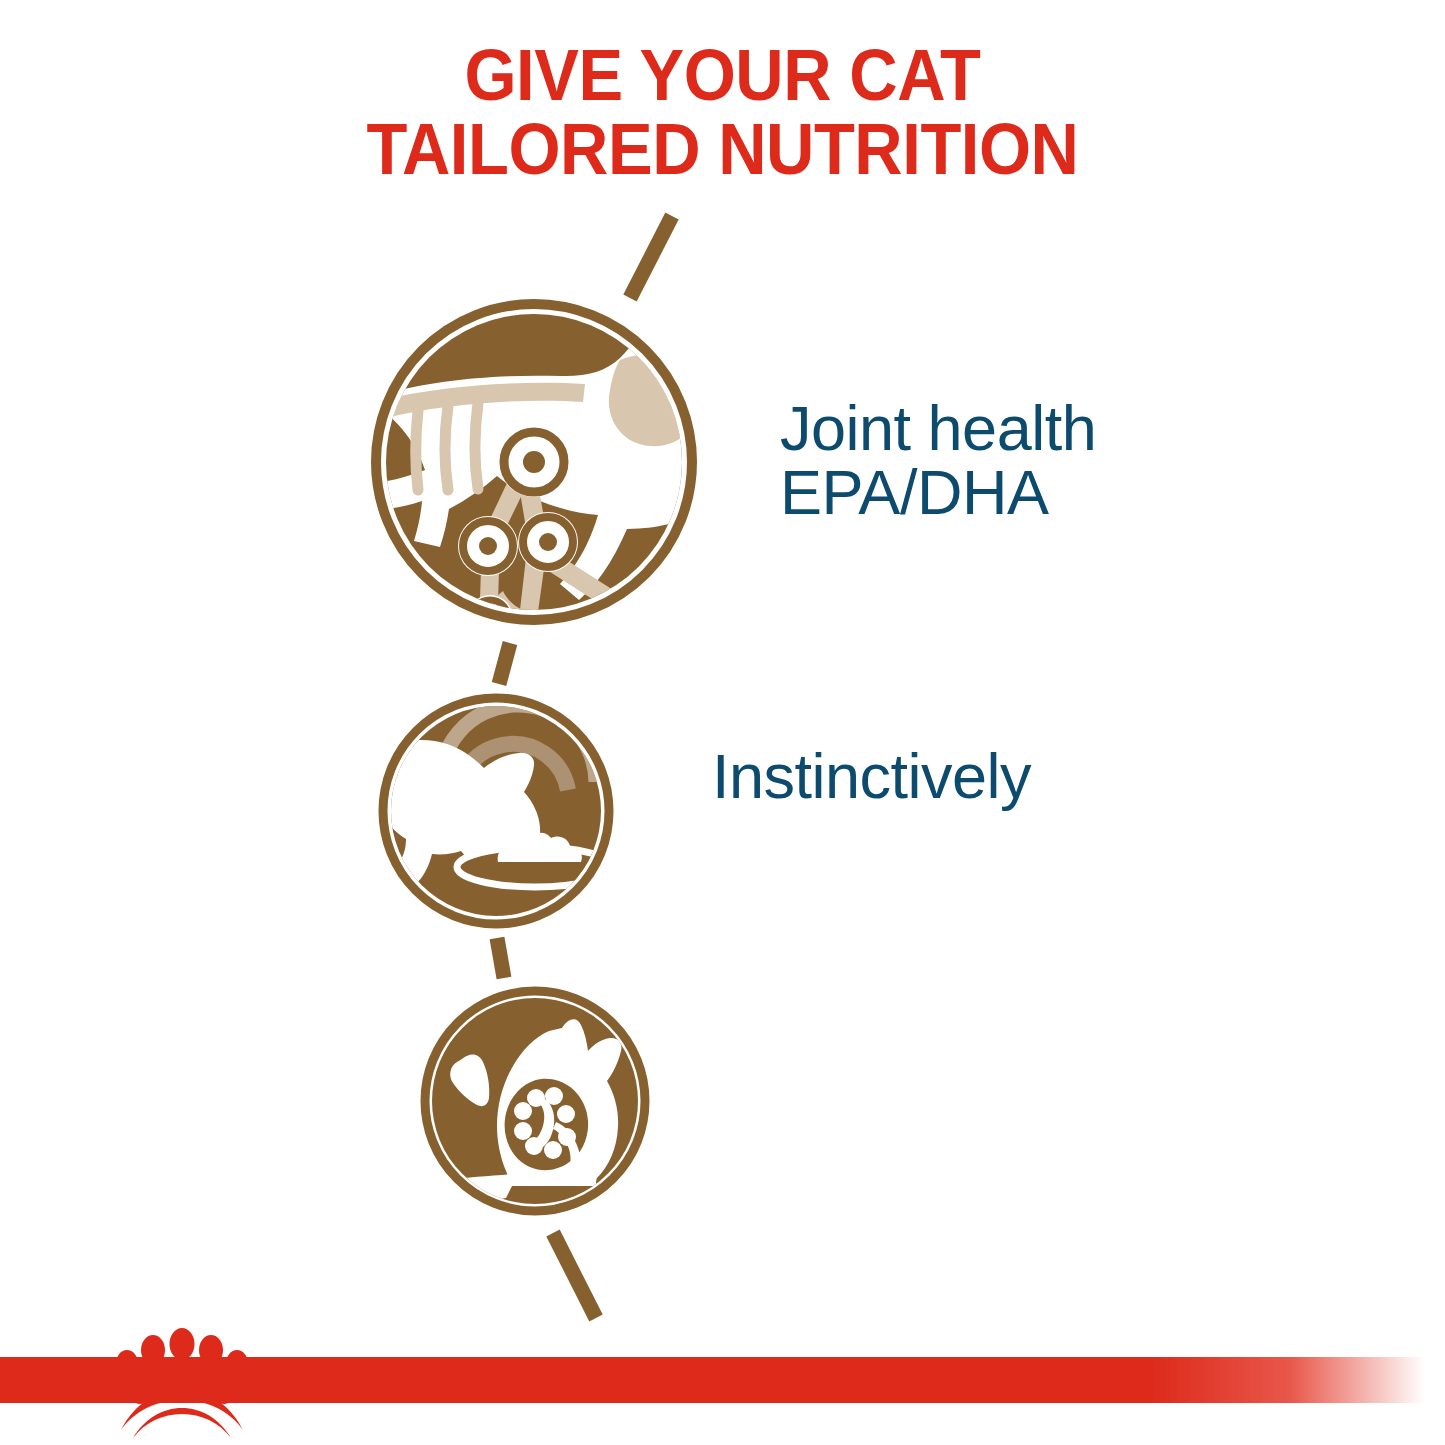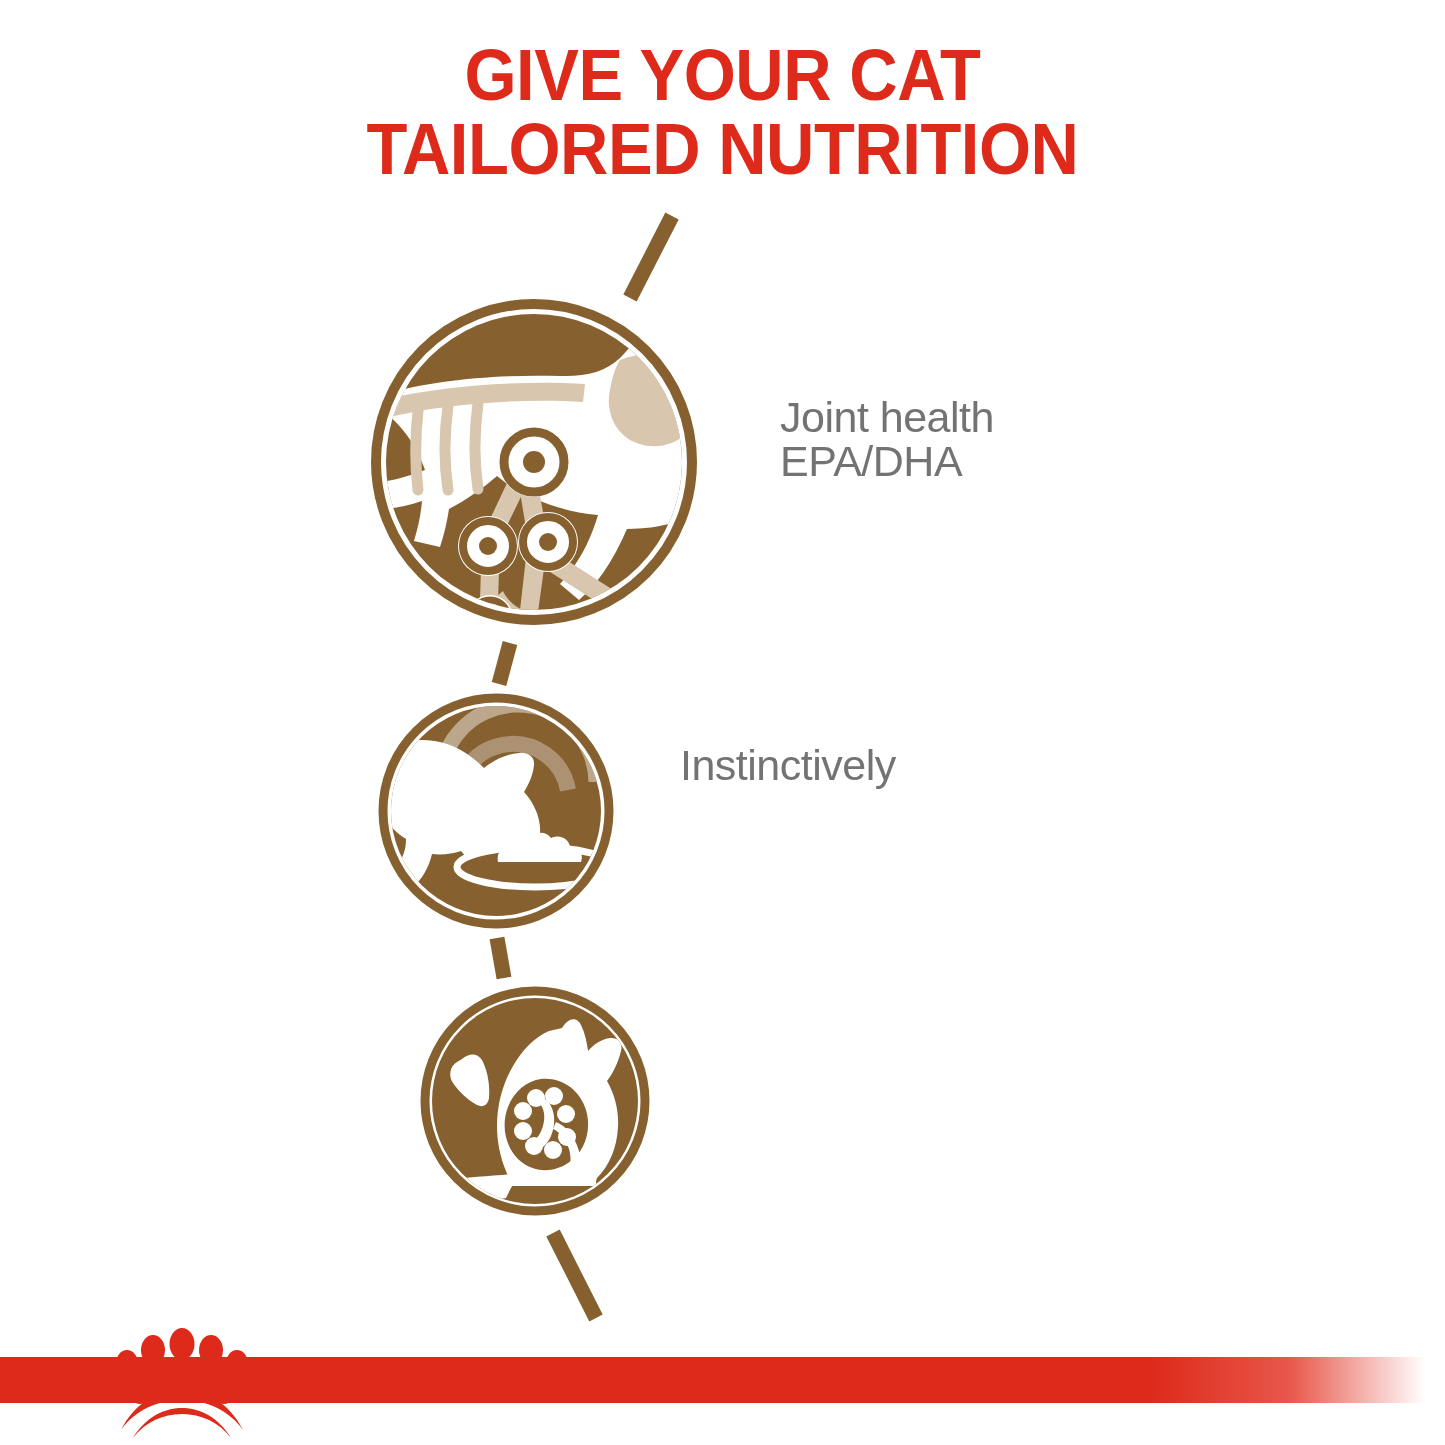--- a/index.html
+++ b/index.html
@@ -26,30 +26,30 @@
     transform-origin:50% 0;
   }
   .headline .l{display:block;white-space:nowrap;}
 
   
   svg#art{position:absolute;left:0;top:0;width:1445px;height:1445px;}
 
   
   .labelblock{
     position:absolute;
-    color:#737373;
-    font-size:43px;
+    color:#0c4a6e;
+    font-size:63px;
     line-height:1.02;
     font-weight:normal;
     letter-spacing:-0.5px;
     white-space:nowrap;
   }
   .labelblock .l{display:block;}
   #label-1{left:780px;top:396px;}
-  #label-2{left:680px;top:744px;}
+  #label-2{left:712px;top:744px;}
   #label-3{left:726px;top:1058px;}
 
   
   .footer-bar{
     position:absolute;left:0;top:1357px;
     width:1445px;height:46px;
     background:linear-gradient(to right,
       #DD2A1B 0px, #DD2A1B 1150px, #E8574A 1290px, #ffffff 1425px);
   }
   .crown{position:absolute;left:95px;top:1318px;width:175px;height:120px;}

